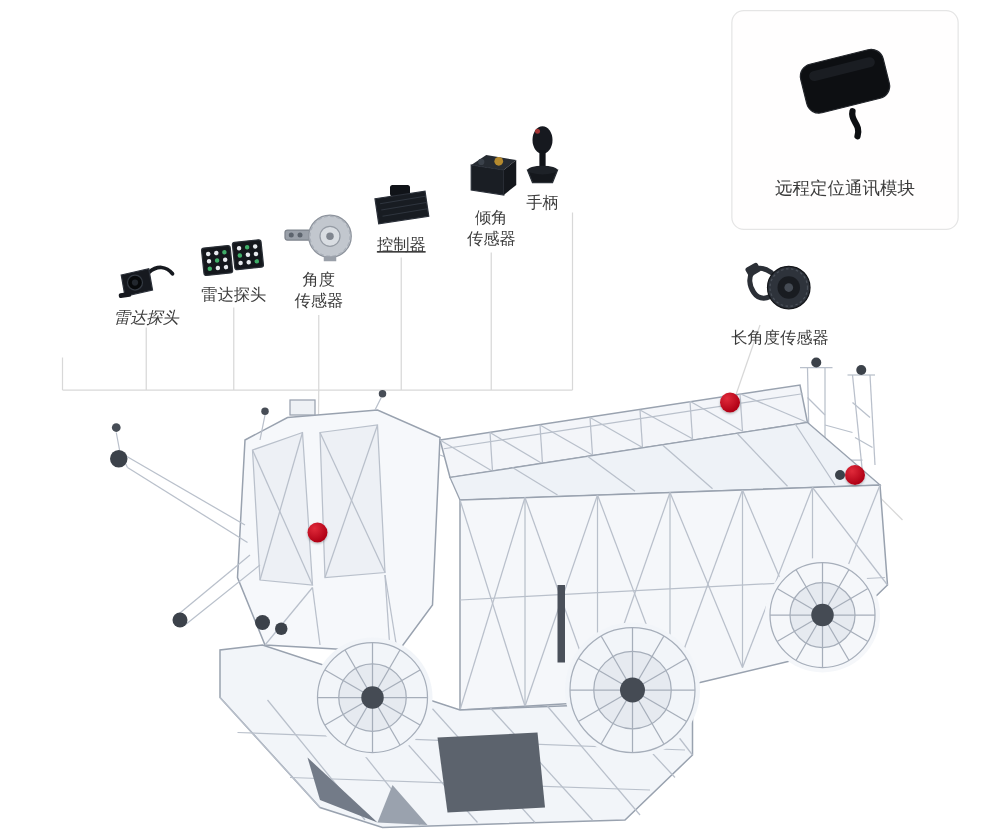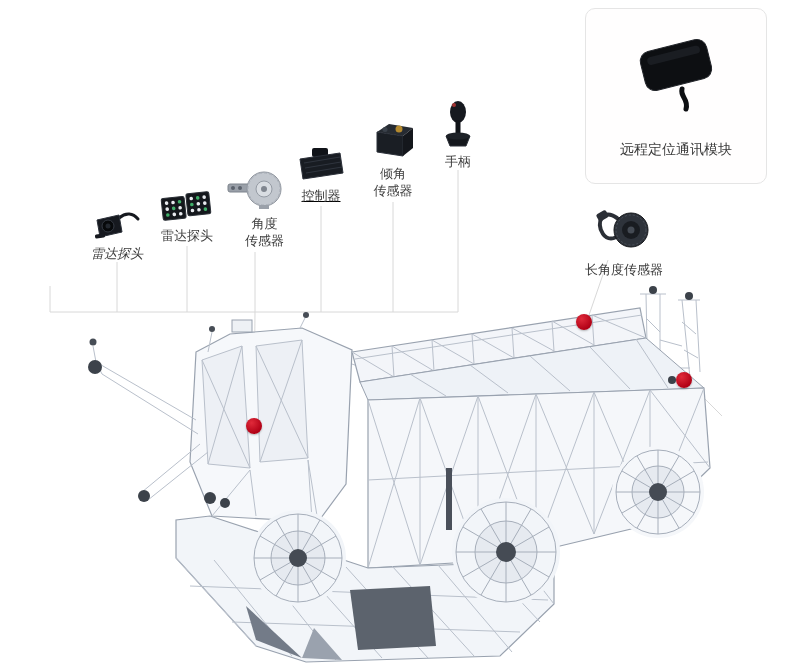--- a/index.html
+++ b/index.html
@@ -239,21 +239,21 @@
             <circle cx="45" cy="15" r="1.8" fill="#e7eaee"></circle>
           <circle cx="32" cy="21" r="1.8" fill="#e7eaee"></circle>
             <circle cx="38.5" cy="21" r="1.8" fill="#e7eaee"></circle>
             <circle cx="45" cy="21" r="1.8" fill="#3fae68"></circle>
         </g>
       </svg>
     </span>
     <span class="label">雷达探头</span>
   </div>
 
-  <div class="callout" style="left:226px;top:168px;width:58px;align-items:flex-end;">
+  <div class="callout" style="left:226px;top:168px;width:58px;">
     <span class="icon">
       <svg width="58" height="42" viewBox="0 0 58 42">
         <rect x="2" y="16" width="26" height="8" rx="2" fill="#9aa0a9" stroke="#7d838c"></rect>
         <circle cx="7" cy="20" r="2" fill="#5c636d"></circle>
         <circle cx="14" cy="20" r="2" fill="#5c636d"></circle>
         <circle cx="38" cy="21" r="17" fill="#c2c7ce" stroke="#8d939c"></circle>
         <circle cx="38" cy="21" r="16" fill="none" stroke="#aab0b9" stroke-dasharray="3,2"></circle>
         <circle cx="38" cy="21" r="8" fill="#d9dde2" stroke="#959ba4"></circle>
         <circle cx="38" cy="21" r="3" fill="#80868f"></circle>
         <rect x="33" y="37" width="10" height="4" fill="#9aa0a9"></rect>
@@ -283,21 +283,21 @@
         <polygon points="8,12 34,16 34,36 8,32" fill="#1a1e24" stroke="#2b3039"></polygon>
         <polygon points="34,16 44,8 44,28 34,36" fill="#14171c"></polygon>
         <circle cx="30" cy="9" r="3.5" fill="#b58a2e"></circle>
         <circle cx="16" cy="9.5" r="2.5" fill="#3a414a"></circle>
       </svg>
     </span>
     <span class="label">倾角
 传感器</span>
   </div>
 
-  <div class="callout" style="left:436px;top:100px;width:44px;">
+  <div class="callout" style="left:412px;top:100px;width:44px;">
     <span class="icon">
       <svg width="34" height="48" viewBox="0 0 34 48">
         <ellipse cx="17" cy="12" rx="8" ry="11" fill="#16191f"></ellipse>
         <circle cx="13" cy="5" r="2" fill="#a23333"></circle>
         <rect x="14.5" y="20" width="5" height="16" fill="#101318"></rect>
         <polygon points="5,36 29,36 25,46 9,46" fill="#14171c" stroke="#2a2f36"></polygon>
         <ellipse cx="17" cy="36" rx="12" ry="3.5" fill="#1d2127"></ellipse>
       </svg>
     </span>
     <span class="label">手柄</span>

